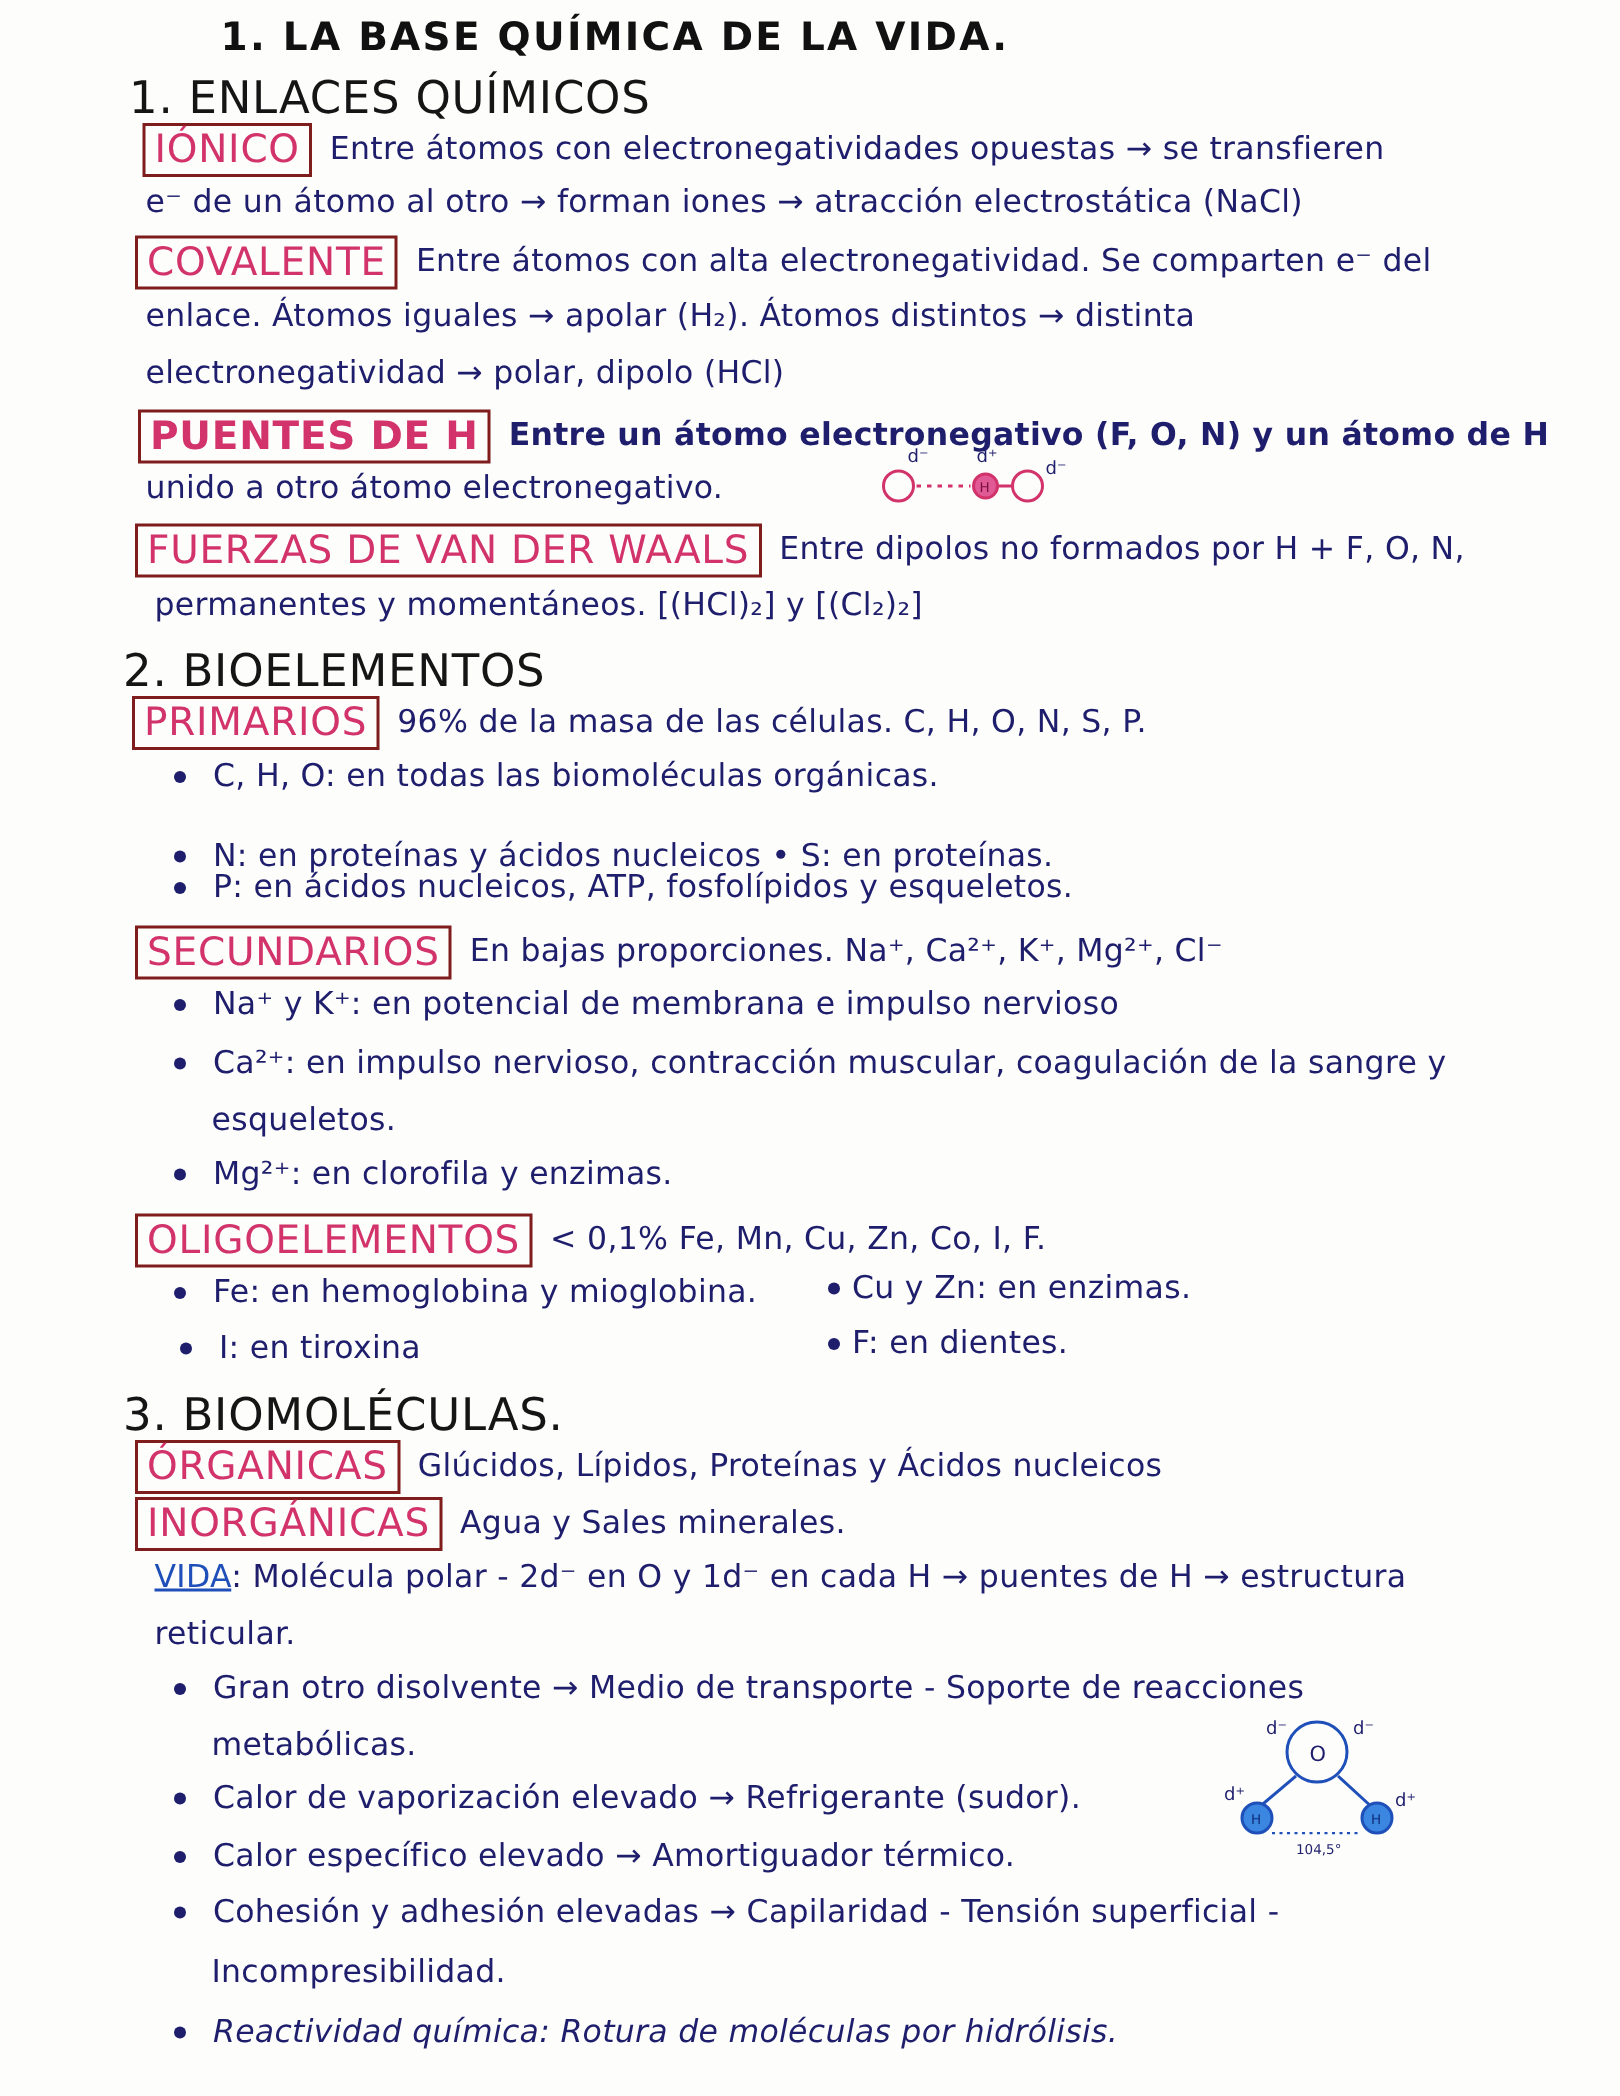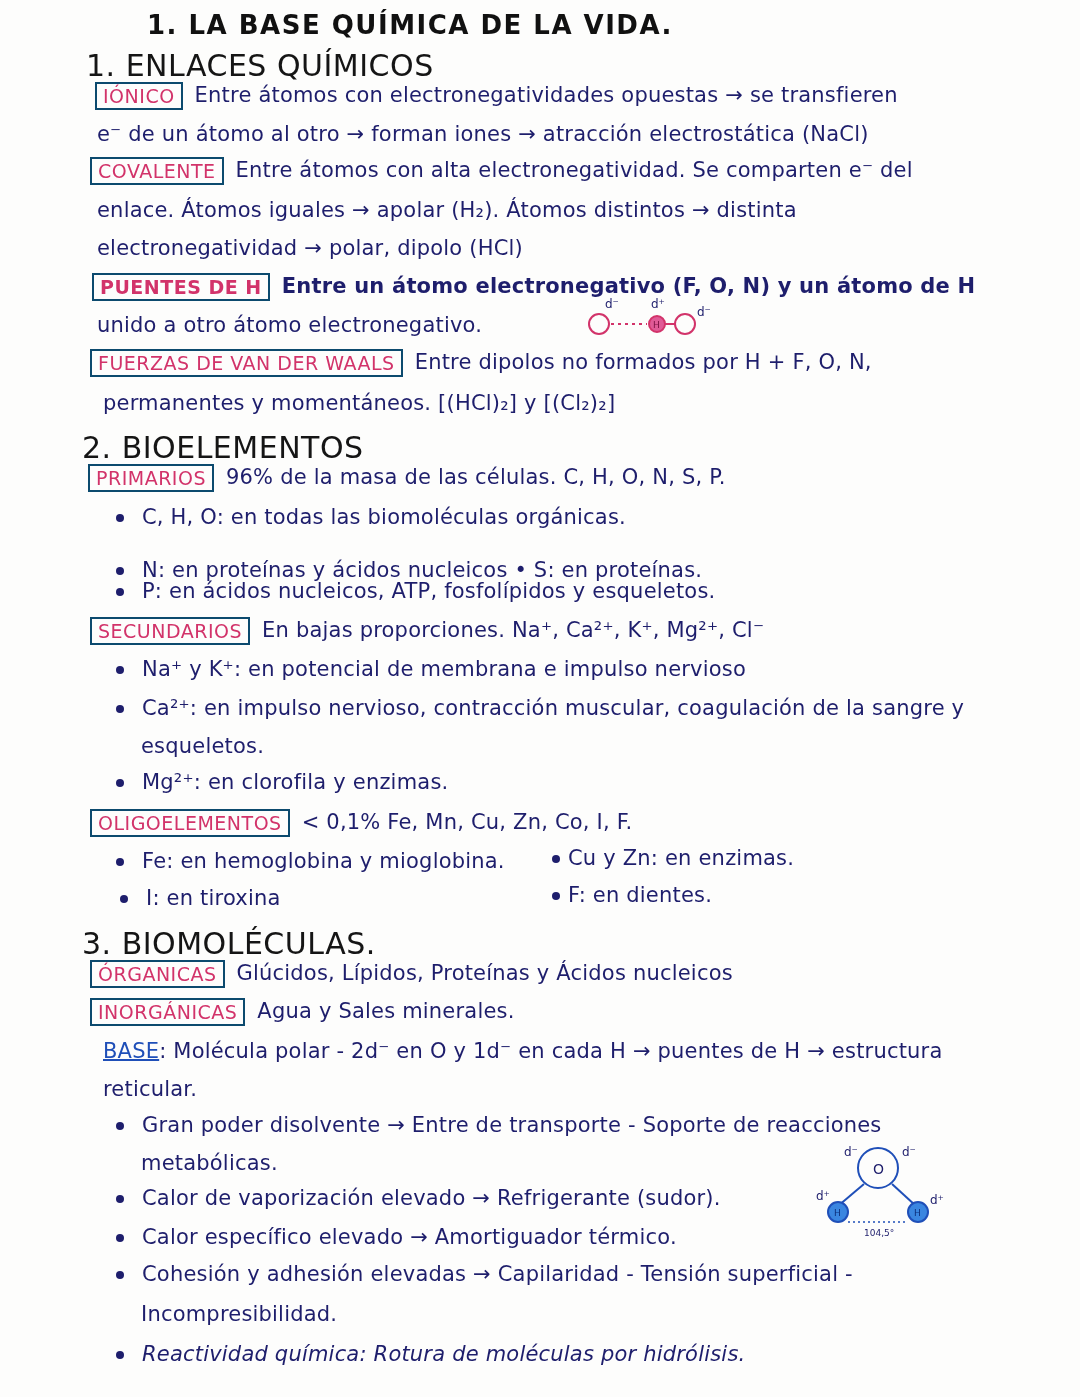--- a/index.html
+++ b/index.html
@@ -4,22 +4,22 @@
 <style>
   html, body { margin:0; padding:0; }
   body {
     width:1080px; height:1397px; background:#fdfdfc; position:relative; overflow:hidden;
     font-family: "DejaVu Sans", sans-serif; color:#1f1f6e;
   }
   .line { position:absolute; left:0; white-space:nowrap; font-size:21px; letter-spacing:0.2px; }
   .title { font-weight:bold; font-size:26px; color:#111; letter-spacing:1.5px; }
   .h2 { font-size:30px; color:#151515; letter-spacing:0.5px; }
   .box {
-    display:inline-block; border:2px solid #0c4a6e; color:#d2336a; padding:1px 6px;
-    margin-right:12px; font-size:19px; letter-spacing:0.5px; vertical-align:middle;
+    display:inline-block; border:2px solid #7f1d1d; color:#d2336a; padding:1px 6px;
+    margin-right:12px; font-size:26px; letter-spacing:0.5px; vertical-align:middle;
   }
   .txt { color:#1e1e6c; }
   .bullet { display:inline-block; width:8px; height:8px; border-radius:50%; background:#1e1e6c; margin-right:18px; vertical-align:middle; }
   .agua { color:#1f4fb8; text-decoration:underline; text-decoration-thickness:2px; }
 </style>
 </head>
 <body>
 
 <div class="line title" style="left:147px;top:10px;">1. LA BASE QUÍMICA DE LA VIDA.</div>
 
@@ -86,25 +86,25 @@
 <div class="line h2" style="left:82px;top:926px;">3. BIOMOLÉCULAS.</div>
 
 <div class="line" style="left:90px;top:960px;">
   <span class="box">ÓRGANICAS</span><span class="txt">Glúcidos, Lípidos, Proteínas y Ácidos nucleicos</span>
 </div>
 <div class="line" style="left:90px;top:998px;">
   <span class="box">INORGÁNICAS</span><span class="txt">Agua y Sales minerales.</span>
 </div>
 
 <div class="line txt" style="left:103px;top:1039px;">
-  <span class="agua">BASE</span><span>: Molécula polar - 2d⁻ en O y 1d⁻ en cada H → puentes de H → estructura</span>
+  <span class="agua">VIDA</span><span>: Molécula polar - 2d⁻ en O y 1d⁻ en cada H → puentes de H → estructura</span>
 </div>
 <div class="line txt" style="left:103px;top:1077px;">reticular.</div>
 
-<div class="line txt" style="left:116px;top:1113px;"><span class="bullet"></span><span>Gran poder disolvente → Entre de transporte - Soporte de reacciones</span></div>
+<div class="line txt" style="left:116px;top:1113px;"><span class="bullet"></span><span>Gran otro disolvente → Medio de transporte - Soporte de reacciones</span></div>
 <div class="line txt" style="left:141px;top:1151px;">metabólicas.</div>
 <div class="line txt" style="left:116px;top:1186px;"><span class="bullet"></span><span>Calor de vaporización elevado → Refrigerante (sudor).</span></div>
 <div class="line txt" style="left:116px;top:1225px;"><span class="bullet"></span><span>Calor específico elevado → Amortiguador térmico.</span></div>
 <div class="line txt" style="left:116px;top:1262px;"><span class="bullet"></span><span>Cohesión y adhesión elevadas → Capilaridad - Tensión superficial -</span></div>
 <div class="line txt" style="left:141px;top:1302px;">Incompresibilidad.</div>
 <div class="line txt" style="left:116px;top:1342px;font-style:italic;"><span class="bullet"></span><span>Reactividad química: Rotura de moléculas por hidrólisis.</span></div>
 
 <svg style="position:absolute;left:812px;top:1142px;" width="140" height="100" viewBox="0 0 140 100">
   <circle cx="66" cy="26" r="20" fill="none" stroke="#1f4fb8" stroke-width="2"></circle>
   <text x="61" y="32" font-size="14" fill="#1e1e6c" font-family="DejaVu Sans, sans-serif">O</text>

